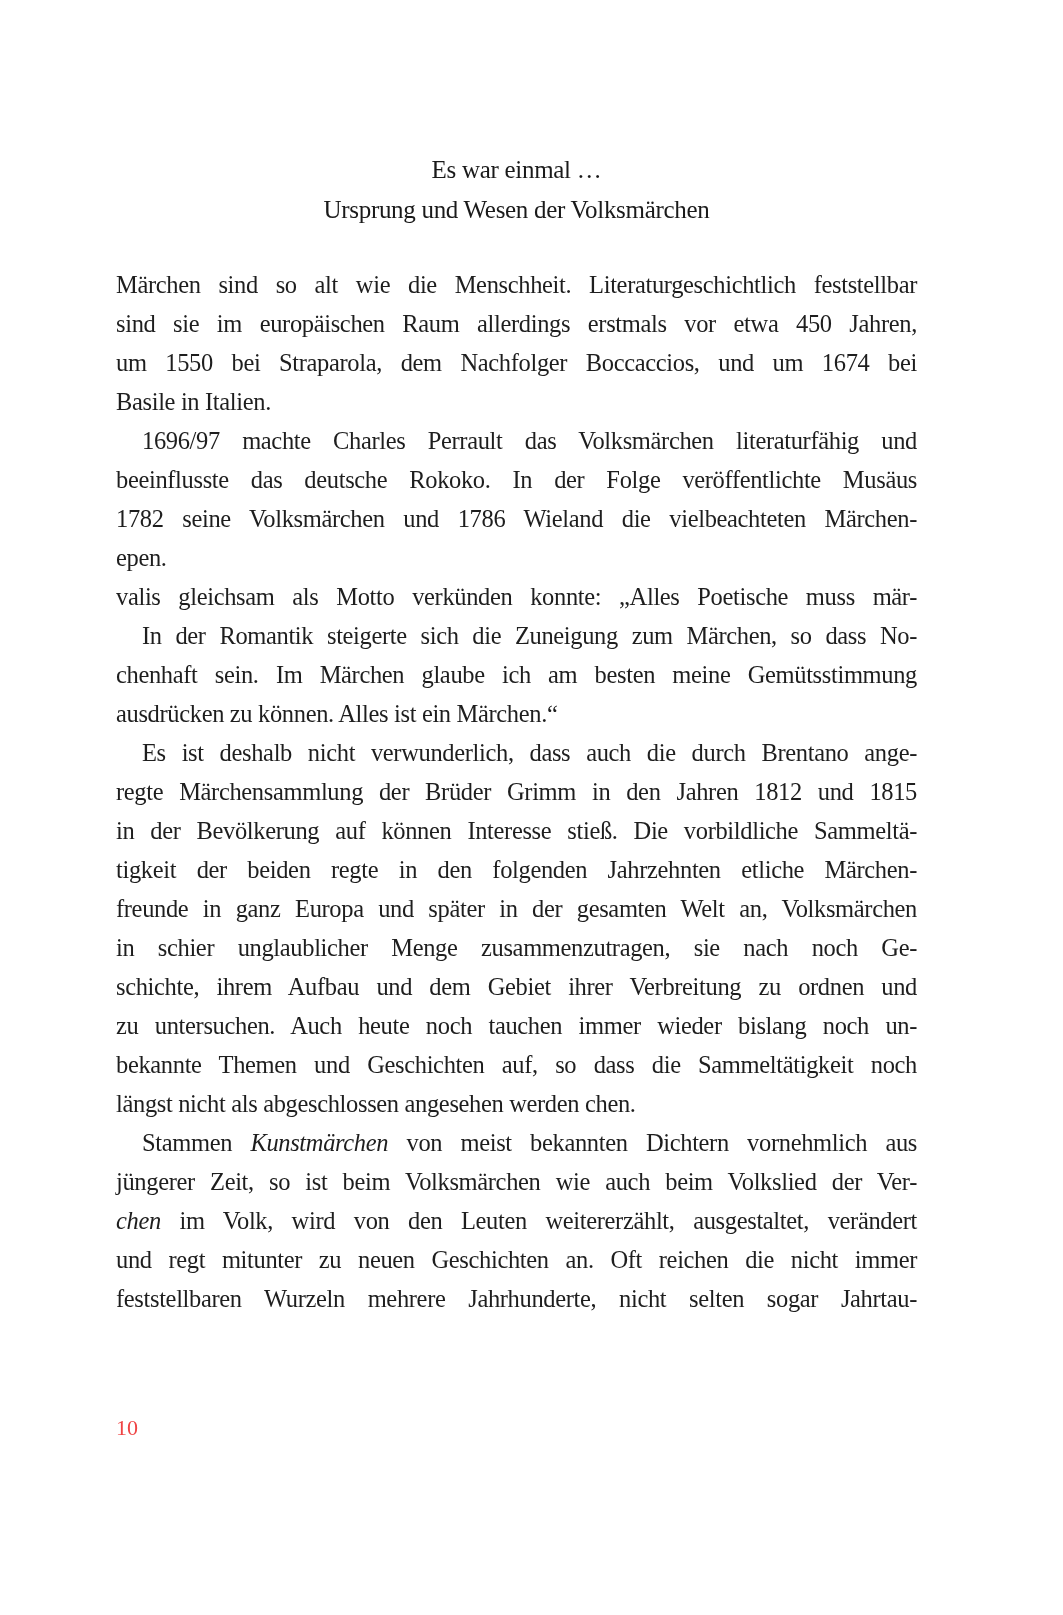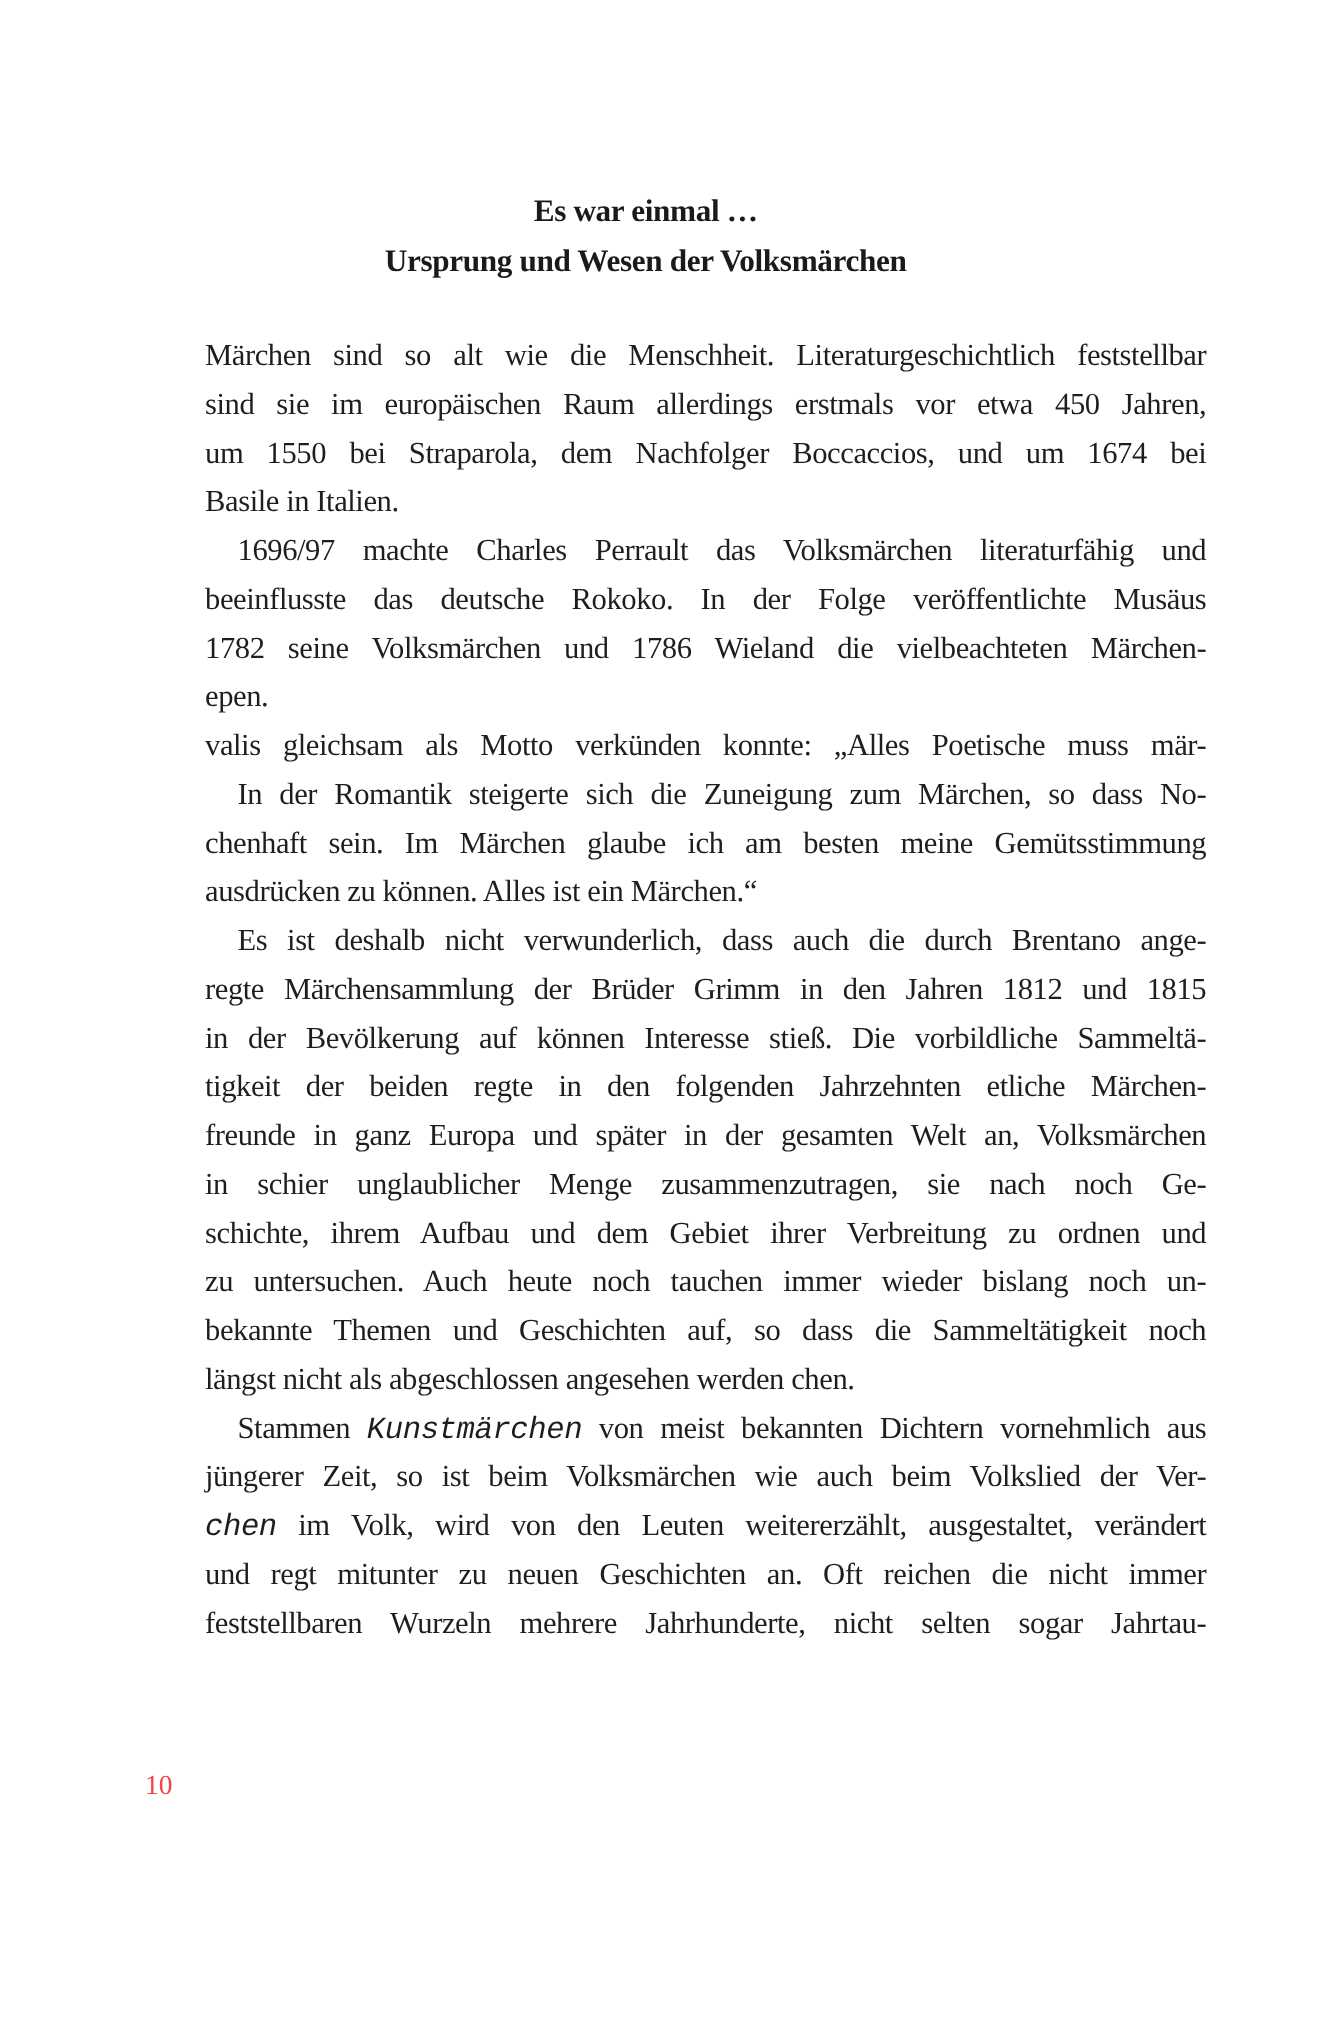--- a/index.html
+++ b/index.html
@@ -20,54 +20,52 @@
       left: 116px;
       top: 0;
       width: 801px;
     }
     .heading {
       position: absolute;
       left: 0;
       width: 801px;
       text-align: center;
       font-size: 25px;
-      font-weight: bold;
+      font-weight: normal;
       letter-spacing: -0.3px;
       line-height: 40px;
       color: #1a1a1a;
     }
     .heading-line-1 { top: 150px; }
     .heading-line-2 { top: 190px; }
 
     .body-text {
       position: absolute;
       left: 0;
       top: 265px;
       width: 801px;
-      margin-left: 48px;
     }
     .line {
       display: block;
       height: 39px;
       line-height: 39px;
       font-size: 24.5px;
       white-space: nowrap;
       text-align: justify;
       text-align-last: justify;
       letter-spacing: -0.35px;
     }
     .line.last {
       text-align-last: left;
     }
     .line.indent {
       padding-left: 26px;
     }
     .line em, .line i {
       font-style: italic;
-      font-family: Liberation Mono, monospace;
     }
     .page-number {
       position: absolute;
       left: 0;
       top: 1412px;
       font-size: 22px;
       line-height: 32px;
       color: #ef4444;
     }
   </style>

